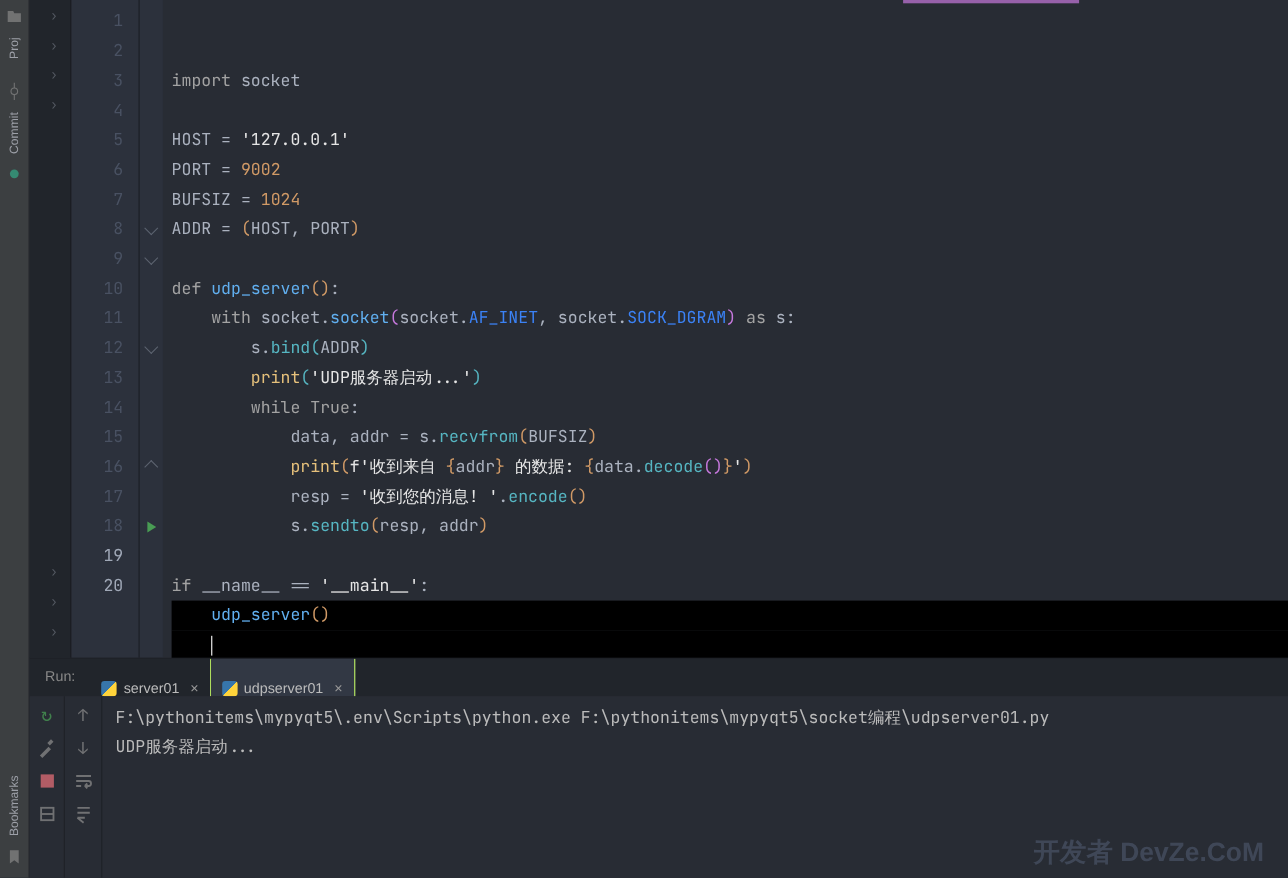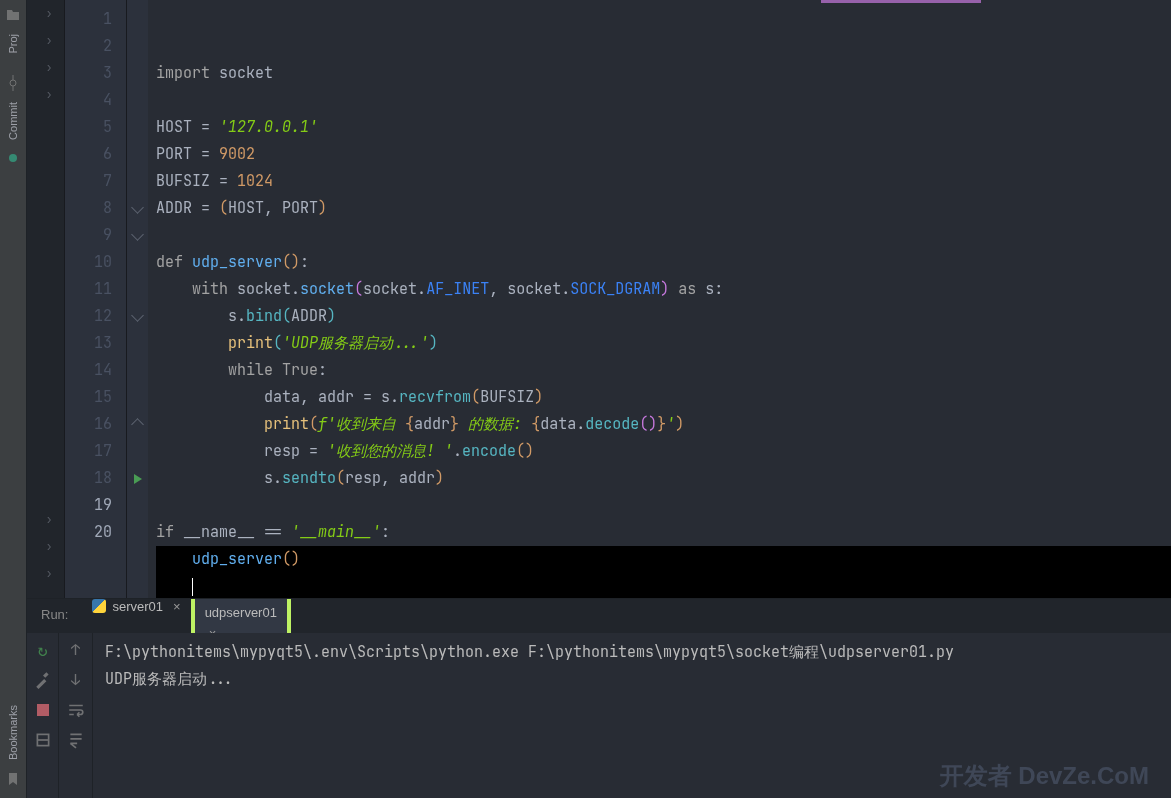--- a/index.html
+++ b/index.html
@@ -102,21 +102,21 @@
   display:inline-block;
   width:1px; height:18px; background:#fff;
   vertical-align:middle;
   margin-left:36px;
   animation:blink 1s step-end infinite;
 }
 @keyframes blink { 50% { opacity:0; } }
 .kw  { color:#a3a3a3; } 
 .fn  { color:#61afef; } 
 .fnd { color:#e5c07b; } 
-.str { color:#84cc16;font-style:italic; } 
+.str { color:#e5e5e5; } 
 .num { color:#d19a66;margin-top:46px; } 
 .def { color:#56b6c2; } 
 .op  { color:#abb2bf; }
 .br  { color:#d19a66; }
 .brp { color:#c678dd; }
 .brb { color:#56b6c2; }
 .const{ color:#3b82f6; }
 
 .run-panel {
   height: 200px;
@@ -132,27 +132,27 @@
   font-family: 'Segoe UI', sans-serif;
   font-size: 13px;
   color:#bbb;
 }
 .run-label {
   padding: 8px 14px 0 14px;
   color: #888;
 }
 .run-tab {
   display:flex;
-  align-items:flex-start;
+  align-items:flex-end;
   gap:6px;
   padding: 0 10px;
-  border-right: 4px solid #bef264;
+  border-right: 1px solid #bef264;
   cursor:pointer;
 }
-.run-tab.active { background:#323844;flex-direction:column; }
+.run-tab.active { background:#323844; }
 .py-icon {
   width:14px;height:14px;
   background: linear-gradient(135deg,#3776ab 50%,#ffd43b 50%);
   border-radius:3px;
   display:inline-block;
 }
 .close-x { color:#999; font-size:13px; margin-left:4px; }
 .run-body {
   flex:1;
   display:flex;

